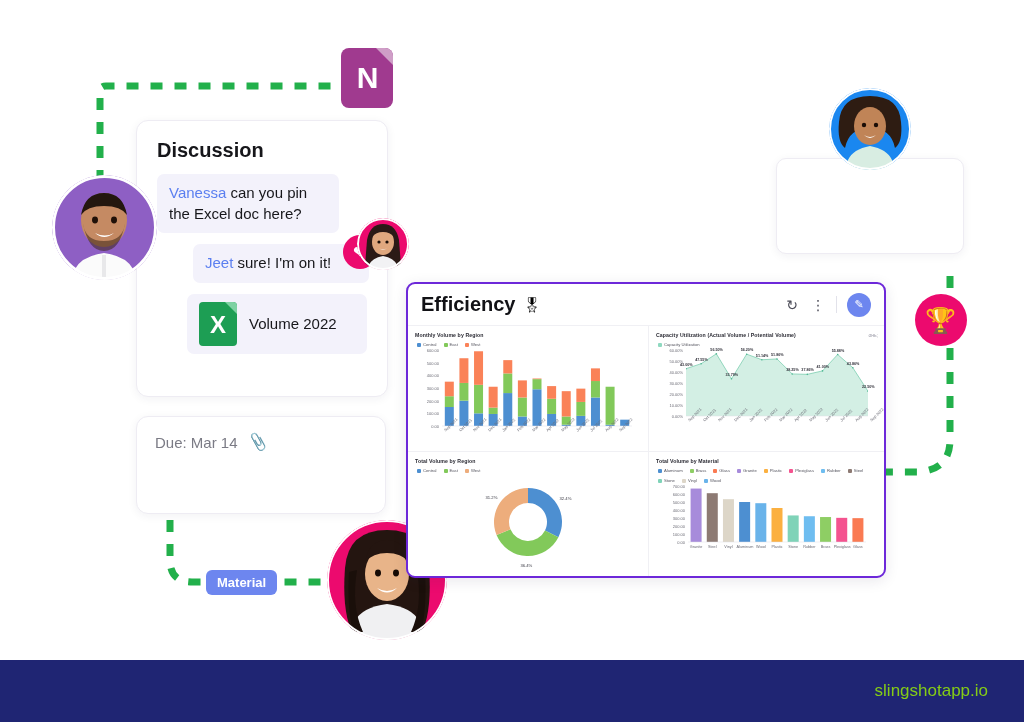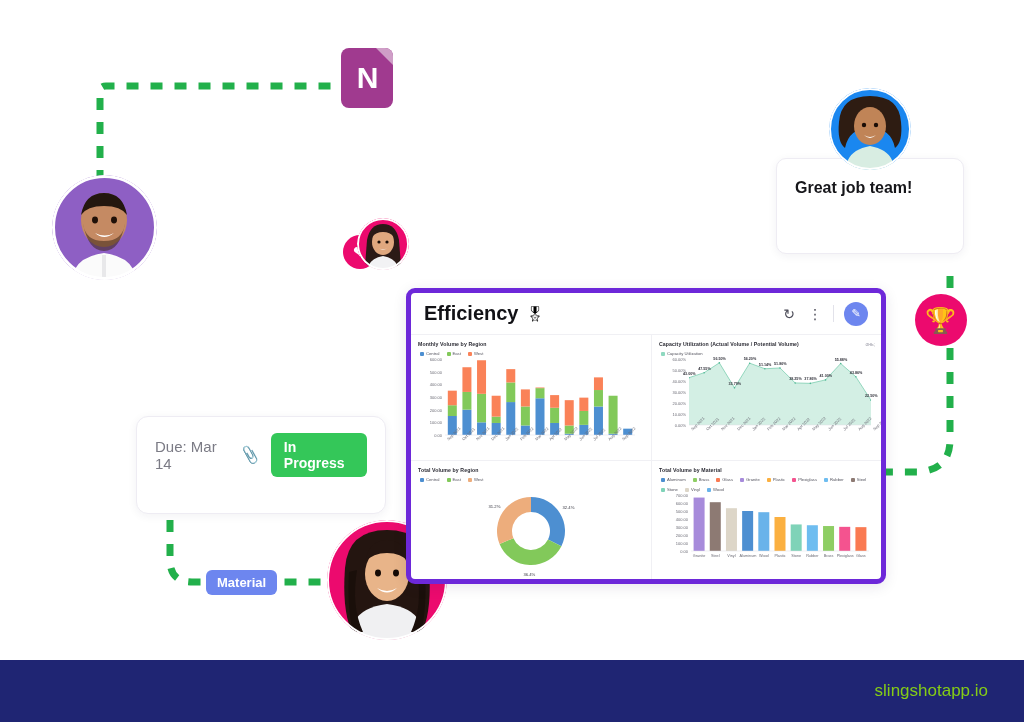--- a/index.html
+++ b/index.html
@@ -105,22 +105,22 @@
   .av svg { display: block; }
 
   .trophy {
     position: absolute; left: 915px; top: 294px; width: 52px; height: 52px;
     border-radius: 50%; background: #ec0a6e; display: flex; align-items: center; justify-content: center;
     color: #fff; font-size: 25px;
   }
 
   
   .dash {
-    position: absolute; left: 406px; top: 288px; width: 480px; height: 296px;
-    background: #fff; border: 5px solid #6d28d9; border-radius: 9px;
+    position: absolute; left: 406px; top: 282px; width: 480px; height: 296px;
+    background: #fff; border: 2px solid #6d28d9; border-radius: 9px;
     box-shadow: 0 3px 14px rgba(40,30,70,.10); overflow: hidden;
   }
   .dashhead { height: 42px; display: flex; align-items: center; padding: 0 13px; border-bottom: 1px solid #f0f0f4; }
   .dashtitle { font-size: 20px; font-weight: bold; color: #121216; }
   .ribbon { margin-left: 7px; font-size: 15px; }
   .dashtools { margin-left: auto; display: flex; align-items: center; gap: 10px; }
   .t-ic { color: #4c4c58; font-size: 14px; width: 16px; text-align: center; }
   .vsep { width: 1px; height: 17px; background: #e2e2ea; }
   .editbtn {
     width: 24px; height: 24px; border-radius: 50%; background: #6d86ef;
@@ -160,33 +160,47 @@
     <path d="M950 276 L950 440 Q950 470 918 472 L840 472" fill="none" stroke="#22b04b" stroke-width="7" stroke-dasharray="12 12" stroke-linecap="butt"></path>
     <path d="M170 520 L170 560 Q170 582 192 582 L330 582" fill="none" stroke="#22b04b" stroke-width="7" stroke-dasharray="12 12" stroke-linecap="butt"></path>
   </svg>
 
   <div class="onenote">
     <div class="fold"></div>
     <div class="n">N</div>
   </div>
 
 
+  <div class="disc">
+    <h2>Discussion</h2>
+    <div class="bubble b1">
+      <span class="mention">Vanessa</span><span> can you pin the Excel doc here?</span>
+    </div>
+    <div class="bubble b2">
+      <span class="mention">Jeet</span><span> sure! I'm on it!</span>
+    </div>
+    <div class="bubble b3">
+      <span class="xls">
+        <span class="fold"></span>
+        <span class="x">X</span>
+      </span>
+      <span>Volume 2022</span>
+    </div>
+  </div>
   <div class="heart">❤</div>
 
   <div class="task">
     <div class="taskrow">
       <span class="due">Due: Mar 14</span>
       <span class="clip">📎</span>
-      <span class="chip-green">In Progress</span>
     </div>
   </div>
   <div class="chip-blue">Material</div>
 
   <div class="goal">
-    <div>Great job team!</div>
   </div>
 
   <div class="trophy">🏆</div>
 
   <div class="av" style="left:52px;top:175px;width:105px;height:105px;">
     <svg width="105" height="105" viewBox="0 0 105 105">
       <circle cx="52.5" cy="52.5" r="52.5" fill="#8e5fc4"></circle>
       <ellipse cx="52" cy="45" rx="23" ry="27" fill="#c58a63"></ellipse>
       <path d="M29 40 q4-22 23-22 q19 0 23 22 q-6-9-23-9 q-17 0-23 9z" fill="#24170f"></path>
       <path d="M31 48 q5 28 21 28 q16 0 21-28 q-2 18-21 18 q-19 0-21-18z" fill="#3a2418" opacity=".55"></path>

